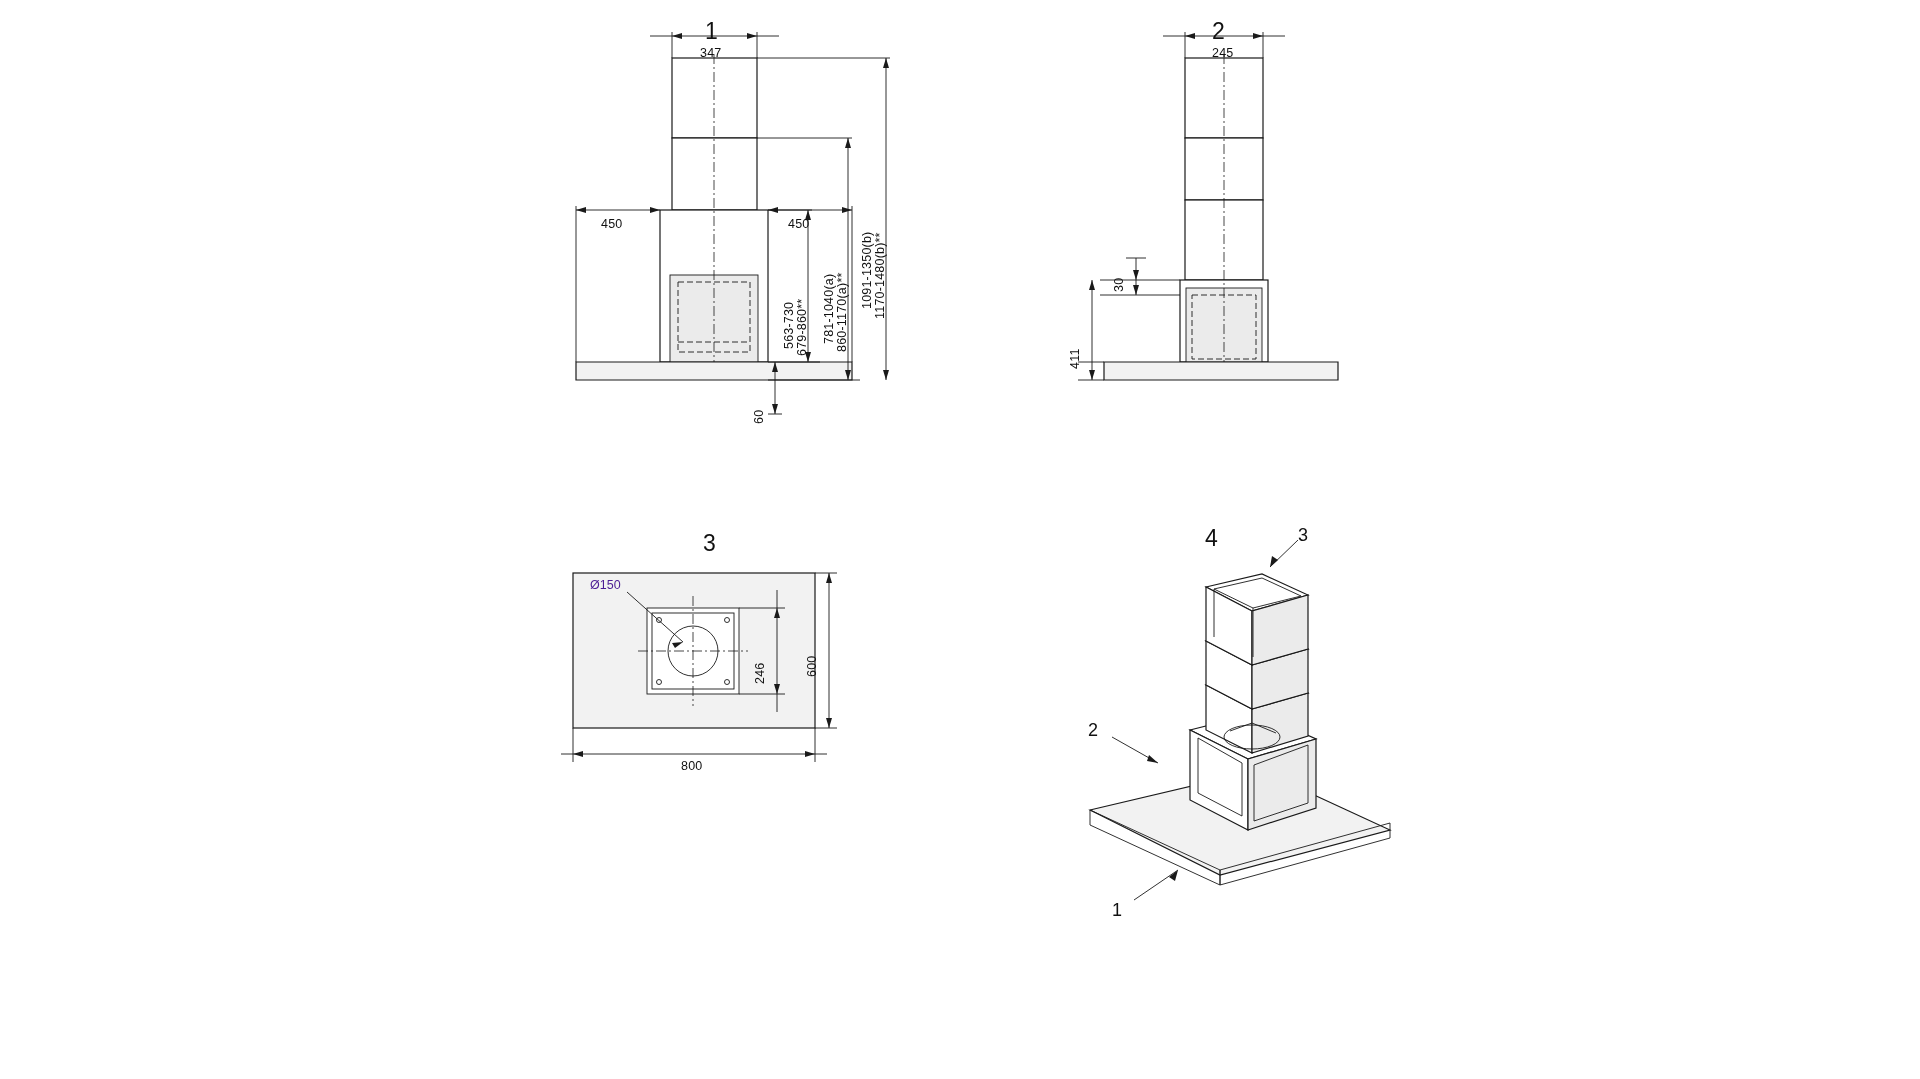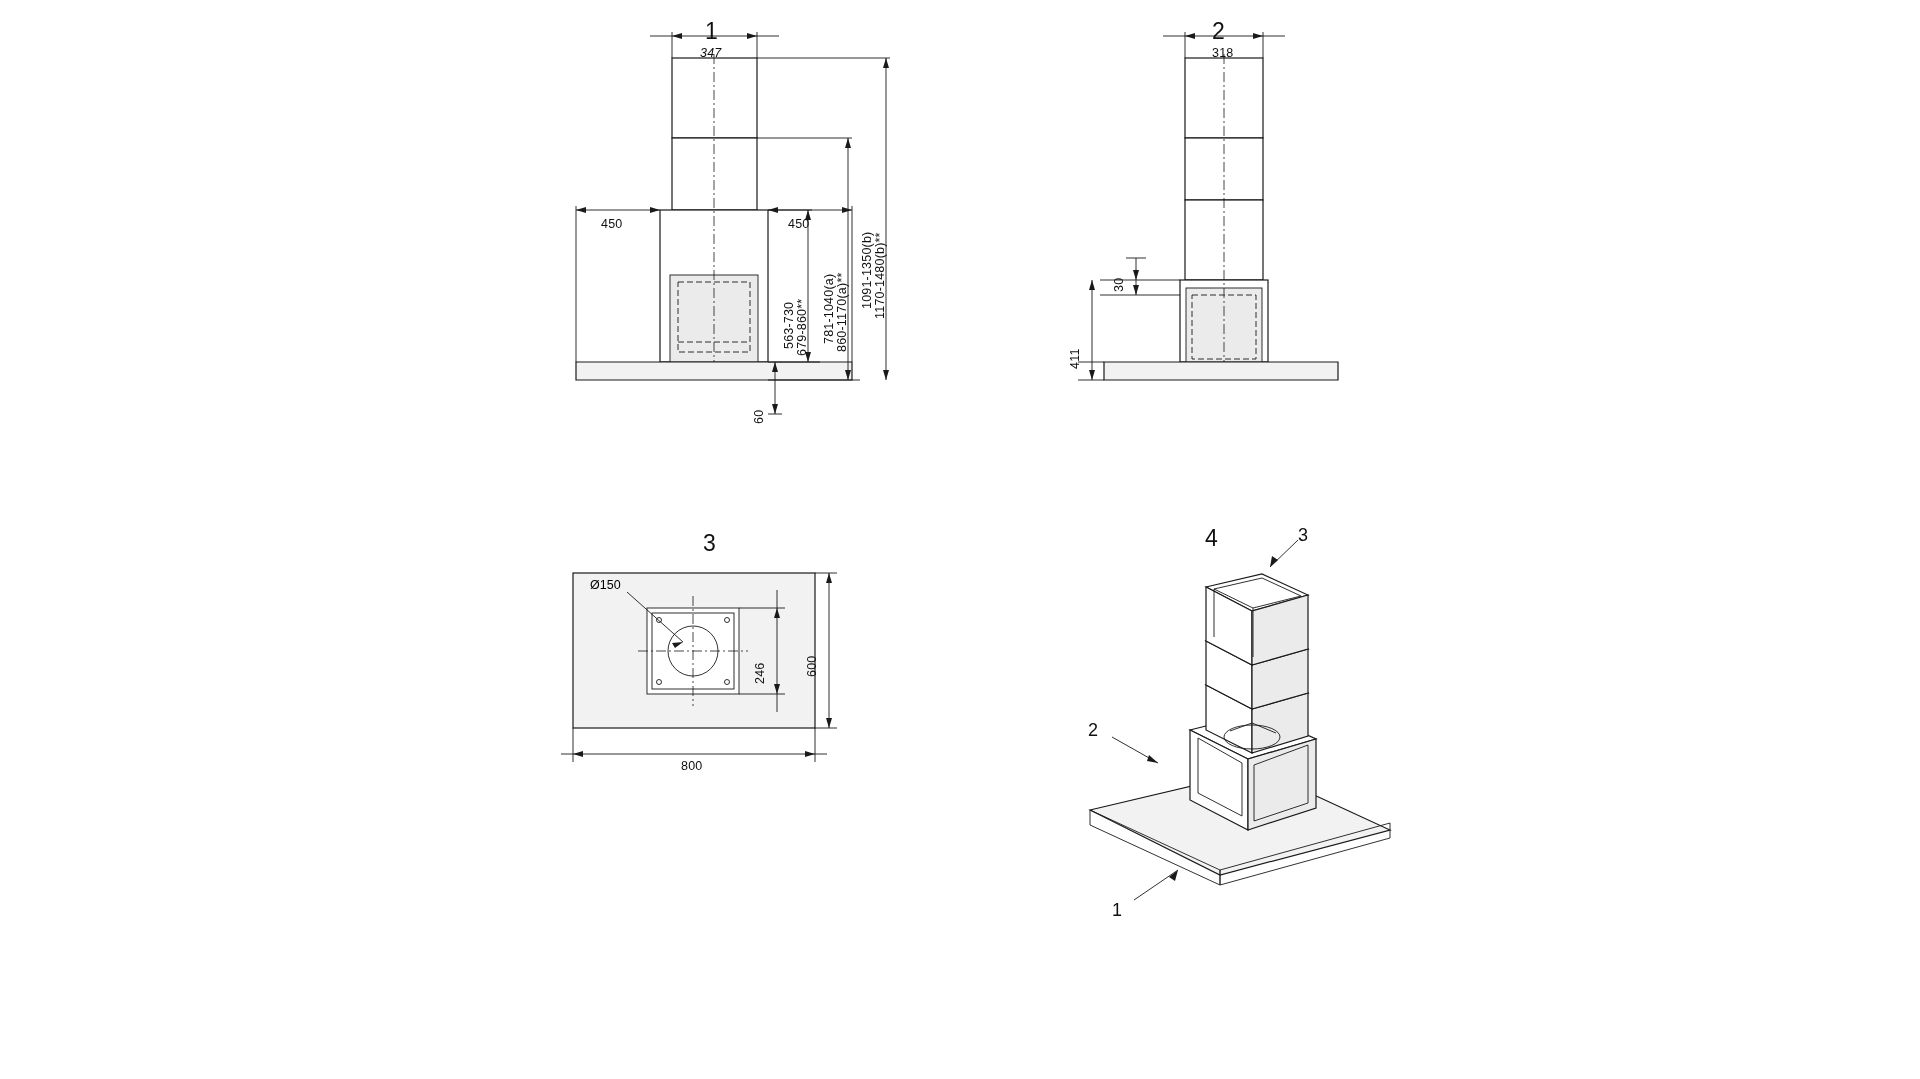--- a/index.html
+++ b/index.html
@@ -39,21 +39,21 @@
     white-space: nowrap;
     letter-spacing: 0.2px;
   }
   .dim-label.vert {
     transform-origin: left bottom;
     transform: rotate(-90deg);
   }
   .leader-label {
     position: absolute;
     font-size: 12.5px;
-    color: #000000;
+    color: #4c1d95;
     white-space: nowrap;
   }
   .callout {
     position: absolute;
     font-size: 18px;
     color: #111;
   }
   svg { display: block; overflow: visible; }
   .ln { stroke: #1a1a1a; fill: none; }
   .thin { stroke-width: 0.9; }
@@ -122,21 +122,21 @@
       <line class="ln thin" x1="326" y1="48" x2="326" y2="370"></line>
       <path d="M 326 48 l -3 10 l 6 0 z" fill="#1a1a1a"></path>
       <path d="M 326 370 l -3 -10 l 6 0 z" fill="#1a1a1a"></path>
 
       <line class="ln thin" x1="215" y1="352" x2="215" y2="404"></line>
       <path d="M 215 352 l -3 10 l 6 0 z" fill="#1a1a1a"></path>
       <path d="M 215 404 l -3 -10 l 6 0 z" fill="#1a1a1a"></path>
       <line class="ln thin" x1="208" y1="404" x2="222" y2="404"></line>
     </svg>
 
-    <div class="dim-label" style="left:140px; top:36px;font-style:italic;">347</div>
+    <div class="dim-label" style="left:140px; top:36px;">347</div>
     <div class="dim-label" style="left:41px; top:207px;">450</div>
     <div class="dim-label" style="left:228px; top:207px;">450</div>
     <div class="dim-label vert" style="left:206px; top:400px;">60</div>
     <div class="dim-label vert" style="left:236px; top:325px;">563-730</div>
     <div class="dim-label vert" style="left:249px; top:332px;">679-860**</div>
     <div class="dim-label vert" style="left:276px; top:320px;">781-1040(a)</div>
     <div class="dim-label vert" style="left:289px; top:328px;">860-1170(a)**</div>
     <div class="dim-label vert" style="left:314px; top:285px;">1091-1350(b)</div>
     <div class="dim-label vert" style="left:327px; top:295px;">1170-1480(b)**</div>
   </div>
@@ -175,21 +175,21 @@
       <path d="M 76 270 l -3 -10 l 6 0 z" fill="#1a1a1a"></path>
       <path d="M 76 285 l -3 -10 l 6 0 z" fill="#1a1a1a"></path>
       <line class="ln thin" x1="66" y1="248" x2="86" y2="248"></line>
 
       <line class="ln thin" x1="32" y1="270" x2="32" y2="370"></line>
       <path d="M 32 270 l -3 10 l 6 0 z" fill="#1a1a1a"></path>
       <path d="M 32 370 l -3 -10 l 6 0 z" fill="#1a1a1a"></path>
       <line class="ln thin" x1="18" y1="370" x2="44" y2="370"></line>
     </svg>
 
-    <div class="dim-label" style="left:152px; top:36px;">318</div>
+    <div class="dim-label" style="left:152px; top:36px;">245</div>
     <div class="dim-label vert" style="left:66px; top:268px;">30</div>
     <div class="dim-label vert" style="left:22px; top:345px;">411</div>
   </div>
 
   <div class="view" style="left:555px; top:530px; width:330px; height:300px;">
 
     <div class="view-number" style="left:148px; top:0px;">3</div>
 
     <svg width="330" height="300">
 

